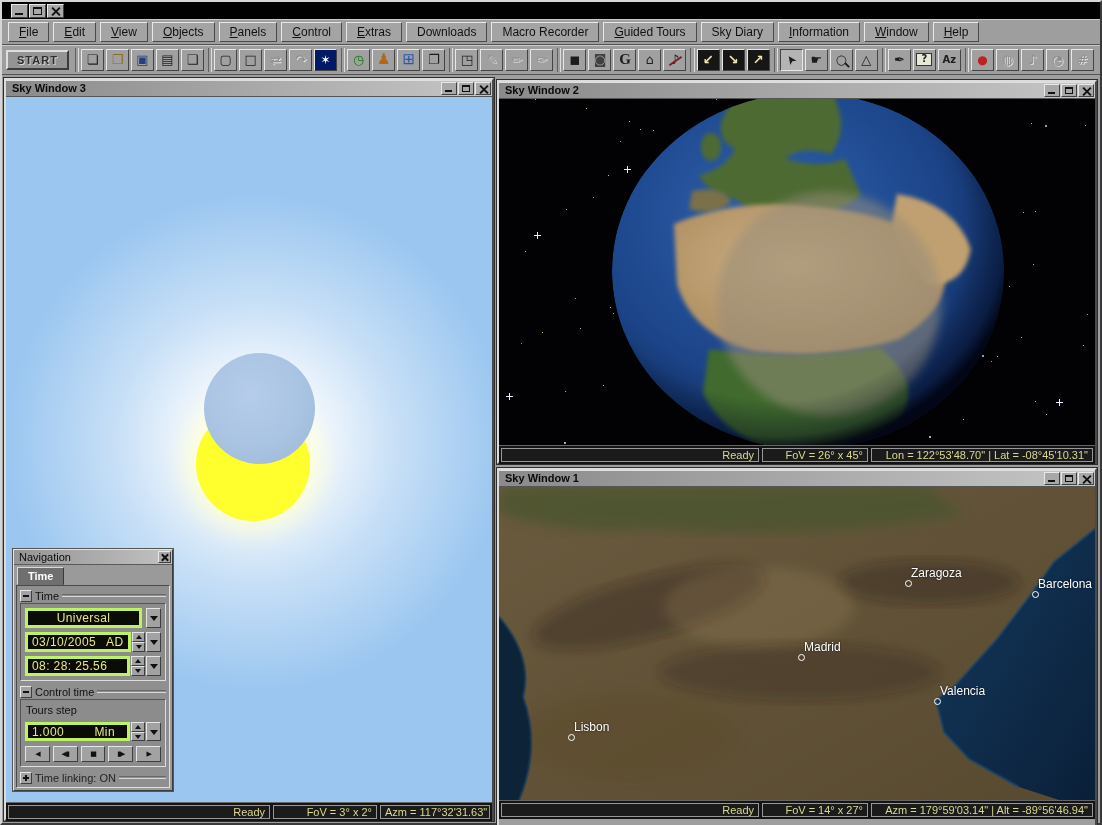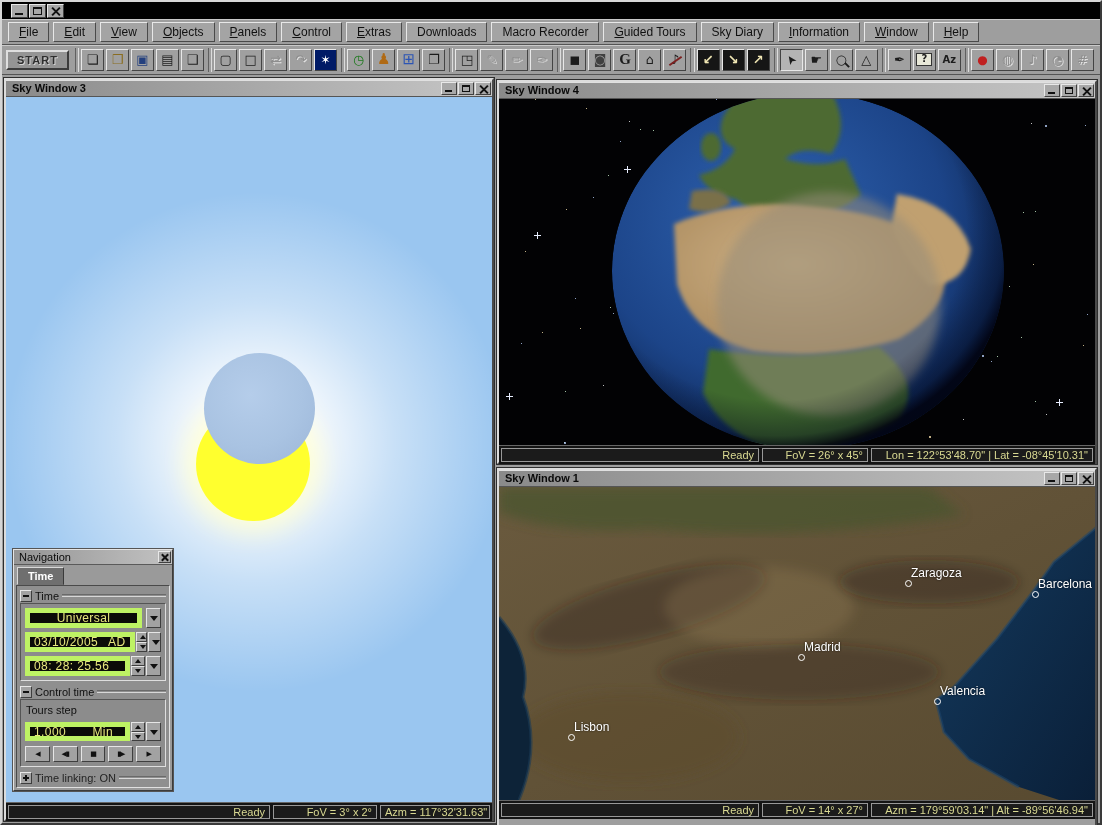--- a/index.html
+++ b/index.html
@@ -70,21 +70,21 @@
   #nav-tab-time { background:#6f6f6f; color:#fff; font-weight:bold; font-size:11px; padding:2px 10px 0 10px; border:1px solid; border-color:#d8d8d8 #3a3a3a transparent #d8d8d8; }
   #nav-body { position:absolute; top:35px; left:2px; right:2px; bottom:2px; background:#8f8f8f; border:1px solid; border-color:#4a4a4a #e0e0e0 #e0e0e0 #4a4a4a; padding:2px 3px; }
   .ghead { display:flex; align-items:center; height:15px; gap:3px; }
   .gbtn { width:12px; height:12px; background:#a2a2a2; border:1px solid; border-color:#e8e8e8 #3e3e3e #3e3e3e #e8e8e8; position:relative; flex:0 0 auto; }
   .gbtn::after { content:""; position:absolute; left:2px; right:2px; top:4px; height:2px; background:#111; }
   .gbtn.plus::before { content:""; position:absolute; top:2px; bottom:2px; left:4px; width:2px; background:#111; }
   .glabel { color:#101010; font-size:11px; white-space:nowrap; }
   .gline { flex:1; height:3px; border-top:1px solid #6a6a6a; border-bottom:1px solid #d8d8d8; }
   .ginner { background:#8c8c8c; border:1px solid; border-color:#545454 #dedede #dedede #545454; padding:4px 4px; display:flex; flex-direction:column; gap:4px; margin-bottom:3px; }
   .frow { display:flex; align-items:stretch; height:20px; }
-  .dfield { flex:1; background:#0b0b08; border:5px solid #bef264; color:#e8e87e; display:flex; align-items:center; padding:0 4px; font-size:12px; letter-spacing:.4px; white-space:nowrap; }
+  .dfield { flex:1; background:#0b0b08; border:3px solid #bef264; color:#e8e87e; display:flex; align-items:center; padding:0 4px; font-size:12px; letter-spacing:.4px; white-space:nowrap; }
   .dfield.center { justify-content:center; }
   .spin { width:14px; display:flex; flex-direction:column; margin-left:1px; }
   .spin b { flex:1; background:#a2a2a2; border:1px solid; border-color:#e6e6e6 #3e3e3e #3e3e3e #e6e6e6; position:relative; }
   .spin b.up::after { content:""; position:absolute; left:3px; top:2px; border-left:3px solid transparent; border-right:3px solid transparent; border-bottom:4px solid #111; }
   .spin b.dn::after { content:""; position:absolute; left:3px; top:2px; border-left:3px solid transparent; border-right:3px solid transparent; border-top:4px solid #111; }
   .dropbtn { width:15px; margin-left:1px; background:#a2a2a2; border:1px solid; border-color:#e6e6e6 #3e3e3e #3e3e3e #e6e6e6; position:relative; }
   .dropbtn::after { content:""; position:absolute; left:3px; top:7px; border-left:4px solid transparent; border-right:4px solid transparent; border-top:5px solid #111; }
   .combo-div { width:1px; background:#8e8e74; margin-left:2px; }
   #tstep-label { color:#101010; font-size:11px; margin:0 0 2px 1px; }
   #pb-row { display:flex; gap:3px; justify-content:center; margin-top:1px; }
@@ -358,21 +358,21 @@
     </div>
     <div class="sbar">
       <span class="scell" style="width:262px">Ready</span>
       <span class="scell" style="width:104px">FoV = 3° x 2°</span>
       <span class="scell" style="flex:1">Azm = 117°32'31.63" |</span>
     </div>
   </div>
 
   <div class="swin" id="sw2">
     <div class="ttl">
-      <span class="ttxt">Sky Window 4</span>
+      <span class="ttxt">Sky Window 2</span>
       <span class="winbtn wb-min"></span>
       <span class="winbtn wb-max"></span>
       <span class="winbtn wb-close"></span>
     </div>
     <div class="content" id="sky2c">
       <div id="starfield2" style="position:absolute;inset:0;">
           <i class="star" style="left: 178.362px; top: 187.633px; width: 1px; height: 1px; background: rgb(255, 255, 255);"></i>
           <i class="star sparkle" style="left: 400.623px; top: 183.104px; width: 2px; height: 2px; background: rgb(255, 233, 176);"></i>
           <i class="star" style="left: 545.535px; top: 25.7977px; width: 2px; height: 2px; background: rgb(188, 212, 255);"></i>
           <i class="star sparkle" style="left: 124.942px; top: 66.9007px; width: 2px; height: 2px; background: rgb(216, 255, 216);"></i>

